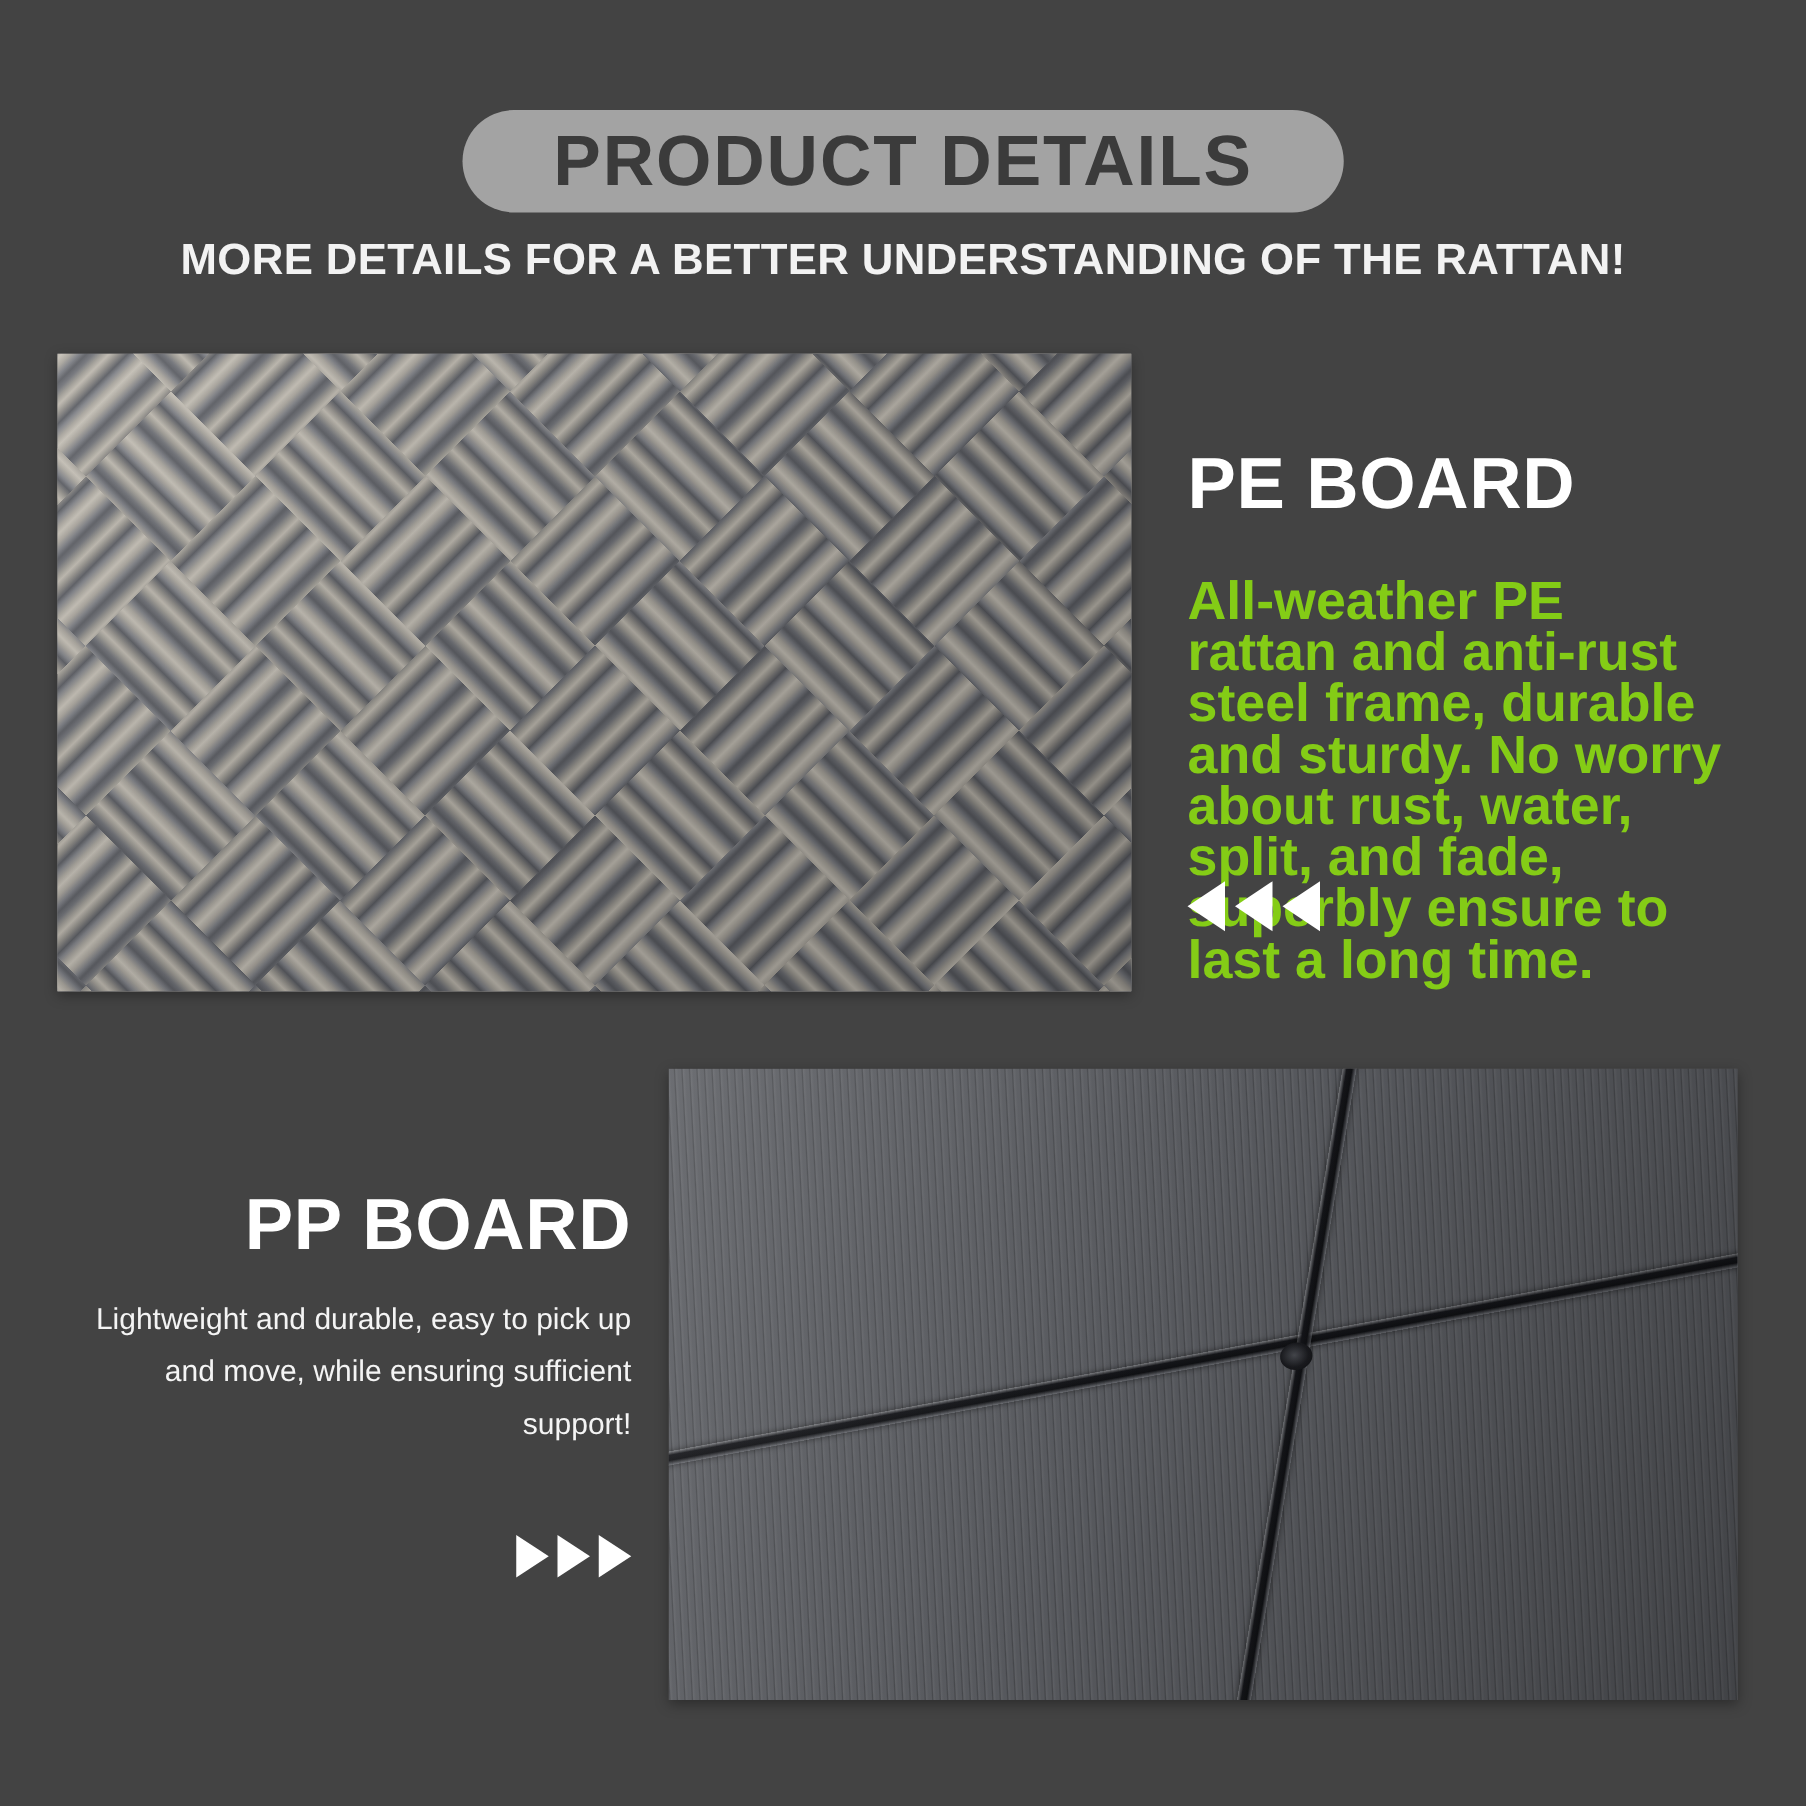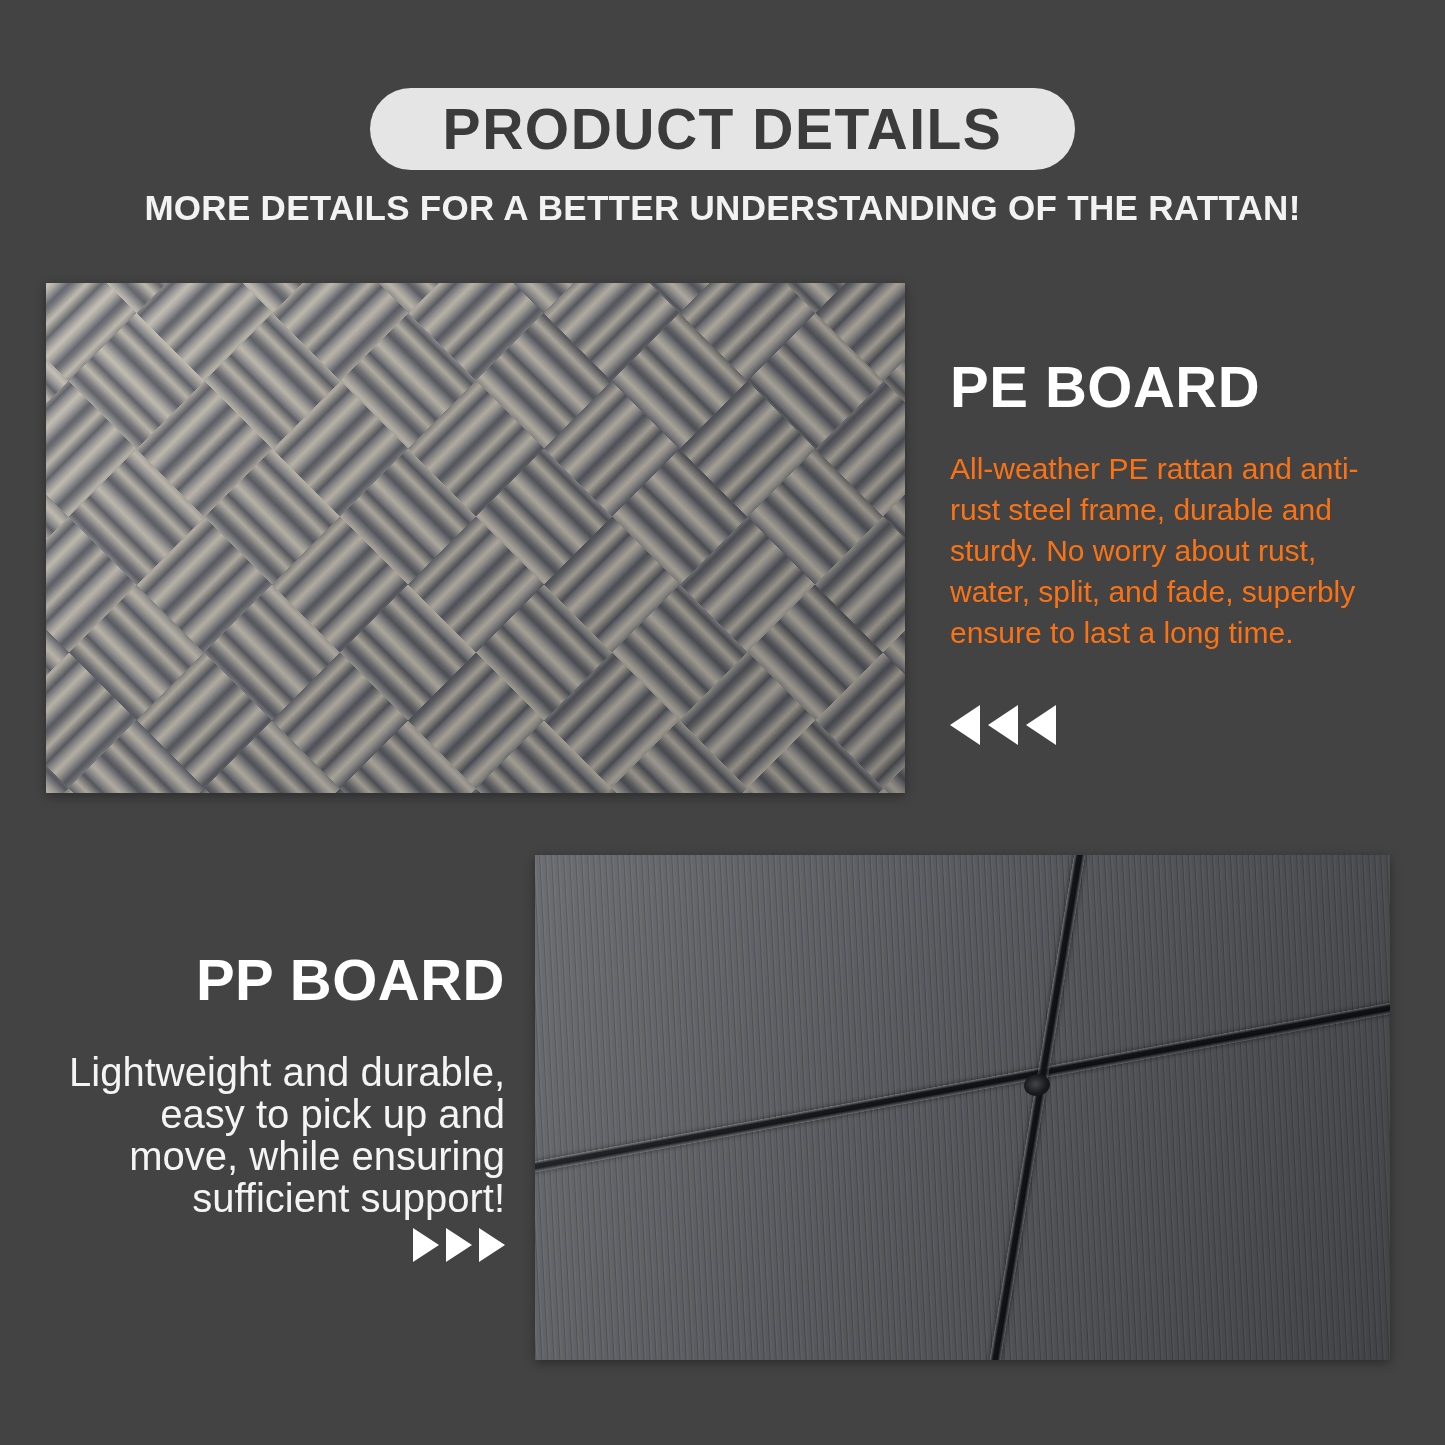--- a/index.html
+++ b/index.html
@@ -17,21 +17,21 @@
     -webkit-font-smoothing: antialiased;
   }
 
   
   #title-badge {
     position: absolute;
     left: 370px;
     top: 88px;
     width: 705px;
     height: 82px;
-    background: #e5e5e5;
+    background: #a3a3a3;
     border-radius: 41px;
     display: flex;
     align-items: center;
     justify-content: center;
   }
   #title-text {
     color: #3b3b3b;
     font-size: 57px;
     font-weight: bold;
     letter-spacing: 1.5px;
@@ -154,24 +154,24 @@
   }
   #pe-heading {
     color: #ffffff;
     font-size: 58px;
     font-weight: bold;
     letter-spacing: 0.5px;
     line-height: 1.05;
     margin: 0 0 28px 0;
   }
   #pe-body {
-    color: #f97316;
-    font-size: 30px;
+    color: #84cc16;
+    font-size: 43px;
     line-height: 41px;
-    font-weight: normal;
+    font-weight: bold;
   }
   #pe-arrows {
     position: absolute;
     left: 950px;
     top: 705px;
     display: flex;
     gap: 8px;
   }
   .tri-left {
     width: 0; height: 0;
@@ -273,21 +273,21 @@
   #pp-heading {
     color: #ffffff;
     font-size: 58px;
     font-weight: bold;
     letter-spacing: 0.5px;
     line-height: 1.05;
     margin: 0 0 14px 0;
   }
   #pp-body {
     color: #f4f4f4;
-    font-size: 40px;
+    font-size: 24px;
     line-height: 42px;
   }
   #pp-arrows {
     position: absolute;
     left: 413px;
     top: 1228px;
     display: flex;
     gap: 7px;
   }
 </style>

